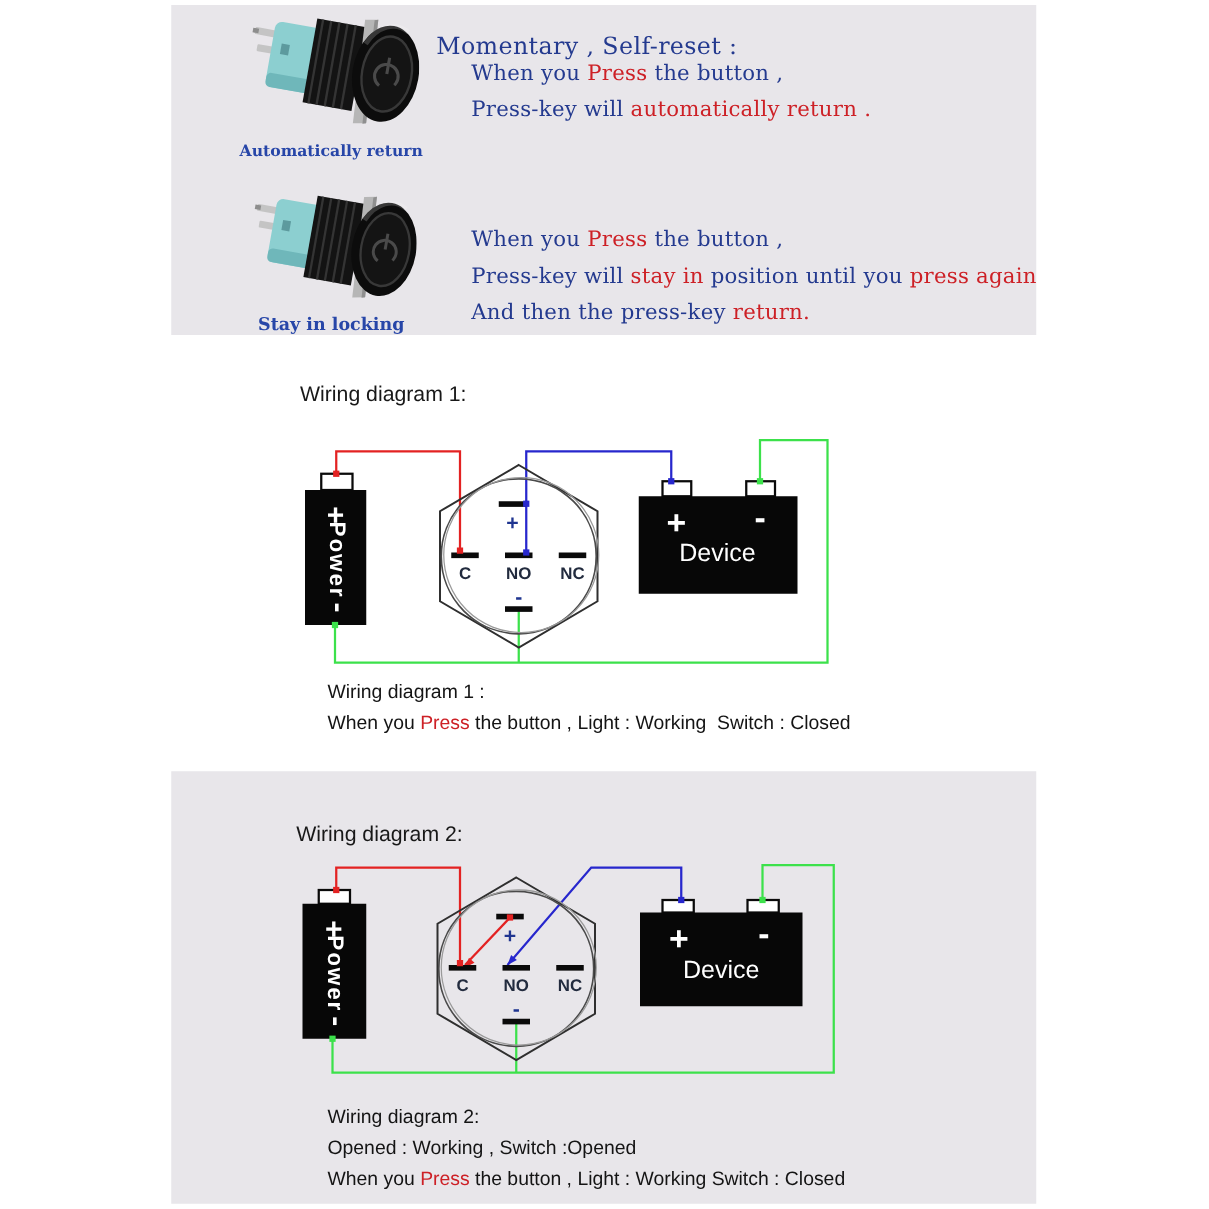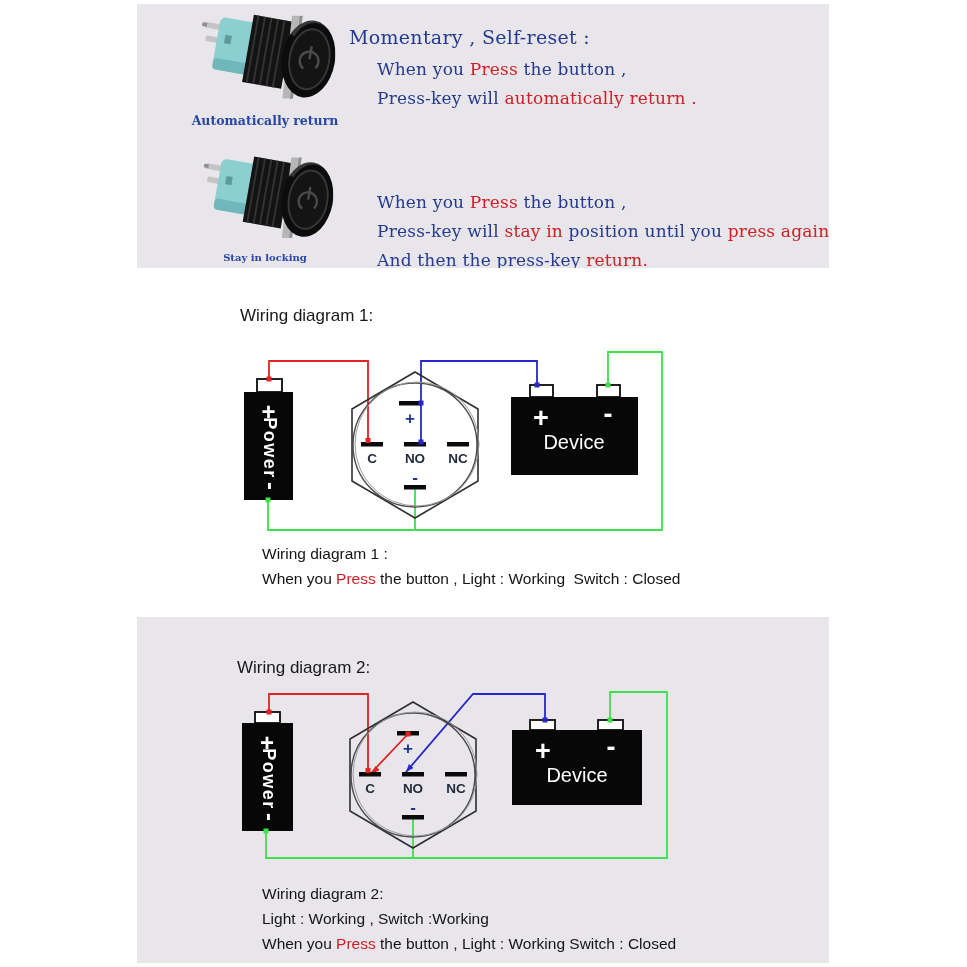--- a/index.html
+++ b/index.html
@@ -6,21 +6,21 @@
   body{width:967px;height:967px;background:#ffffff;position:relative;overflow:hidden;
        font-family:"Liberation Sans",sans-serif;}
   .panel{position:absolute;left:137px;width:692px;background:var(--panel_bg,#e8e6ea);overflow:hidden;}
   #panel-top{top:4px;height:264px;}
   #panel-bottom{top:617px;height:346px;}
 
   .photo{position:absolute;}
   .photo-caption{position:absolute;width:150px;text-align:center;
     font:700 12.5px "DejaVu Serif",serif;color:var(--caption_blue,#2746a8);}
   .intro-title{position:absolute;font:19px "DejaVu Serif",serif;color:var(--text_blue,#243a8f);letter-spacing:.3px;}
-  .intro-lines{position:absolute;font:17px "DejaVu Serif",serif;letter-spacing:.2px;margin-top:10px;}
+  .intro-lines{position:absolute;font:17px "DejaVu Serif",serif;letter-spacing:.2px;}
   .intro-lines .seg-line{line-height:29px;white-space:pre;}
 
   .c-blue{color:var(--text_blue,#243a8f);}
   .c-red{color:var(--text_red,#cd2026);}
   .c-black{color:#141414;}
 
   .d-heading{position:absolute;font:17px "Liberation Sans",sans-serif;color:#181818;}
   .d-captions{position:absolute;font:15.5px "Liberation Sans",sans-serif;color:#141414;}
   .d-captions .seg-line{line-height:25px;white-space:pre;}
 
@@ -85,21 +85,21 @@
   <div class="photo-caption" style="left:53px;top:109px">Automatically return</div>
   <div class="intro-title" style="left:212px;top:22px">Momentary , Self-reset :</div>
   <div class="intro-lines" style="left:240px;top:41px">
     <div class="seg-line"><span class="c-blue">When you </span><span class="c-red">Press</span><span class="c-blue"> the button ,</span></div>
     <div class="seg-line"><span class="c-blue">Press-key will </span><span class="c-red">automatically return</span><span class="c-red"> .</span></div>
   </div>
 
   <svg class="photo" style="left:55px;top:144px" width="145" height="101" viewBox="0 0 150 110">
     <use href="#btnphoto"></use>
   </svg>
-  <div class="photo-caption" style="left:53px;top:248px;font-size:10px">Stay in locking</div>
+  <div class="photo-caption" style="left:53px;top:248px;font-size:14px">Stay in locking</div>
   <div class="intro-lines" style="left:240px;top:174px">
     <div class="seg-line"><span class="c-blue">When you </span><span class="c-red">Press</span><span class="c-blue"> the button ,</span></div>
     <div class="seg-line"><span class="c-blue">Press-key will </span><span class="c-red">stay in</span><span class="c-blue"> position until you </span><span class="c-red">press again</span></div>
     <div class="seg-line"><span class="c-blue">And then the press-key </span><span class="c-red">return</span><span class="c-red">.</span></div>
   </div>
 </div>
 
 <div class="d-heading" style="left:240px;top:306px">Wiring diagram 1:</div>
 
 <svg class="diagram" style="left:230px;top:345px" width="450" height="195" viewBox="0 0 450 195">
@@ -199,15 +199,15 @@
   <rect class="dr" x="36.5" y="32.5" width="5" height="5"></rect>
   <rect class="dr" x="135.5" y="91" width="5" height="5"></rect>
   <rect class="dr" x="175.5" y="54.5" width="5" height="5"></rect>
   <rect class="db" x="312.5" y="40.5" width="5" height="5"></rect>
   <rect class="dg" x="377.5" y="40.5" width="5" height="5"></rect>
   <rect class="dg" x="33.5" y="151.5" width="5" height="5"></rect>
 </svg>
 
 <div class="d-captions" style="left:262px;top:881px">
   <div class="seg-line"><span class="c-black">Wiring diagram 2:</span></div>
-  <div class="seg-line"><span class="c-black">Light : Working , Switch :Working</span></div>
+  <div class="seg-line"><span class="c-black">Opened : Working , Switch :Opened</span></div>
   <div class="seg-line"><span class="c-black">When you </span><span class="c-red">Press</span><span class="c-black"> the button , Light : Working Switch : Closed</span></div>
 </div>
 
 </body></html>

